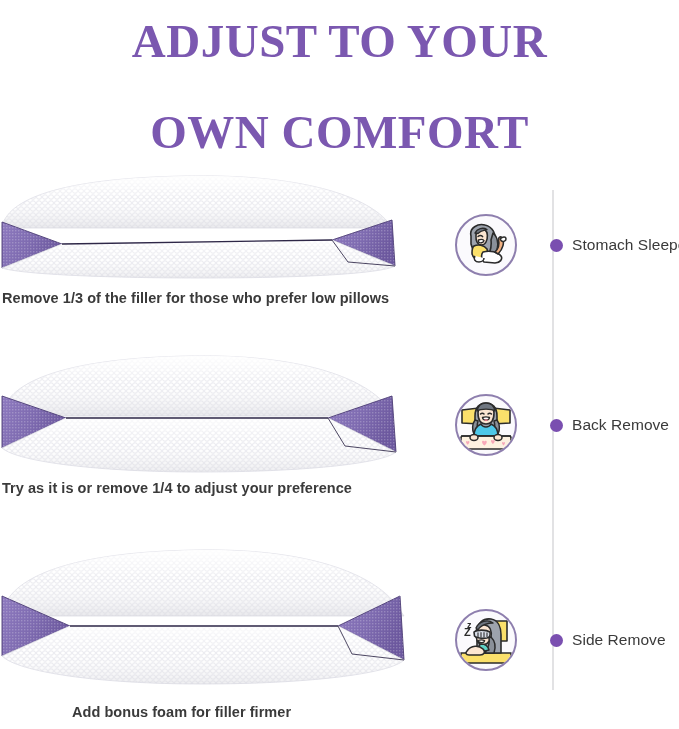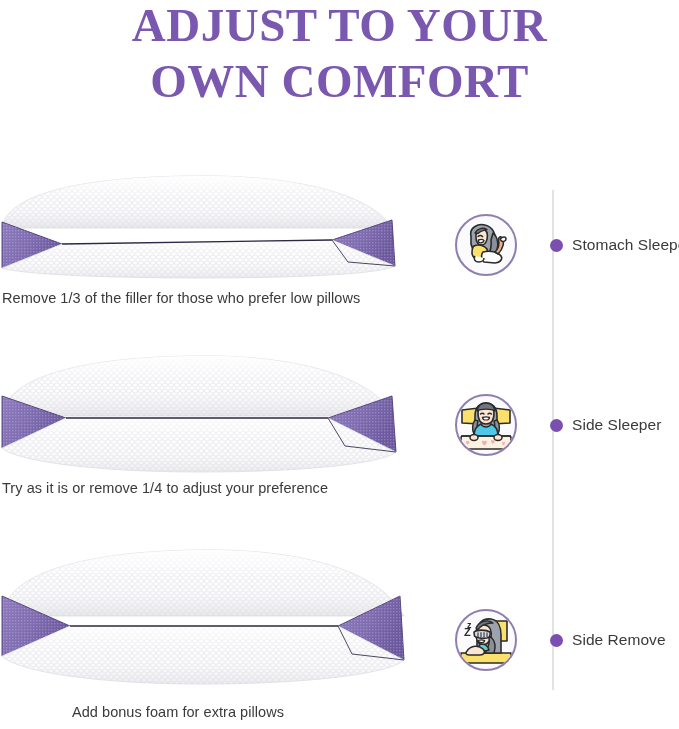--- a/index.html
+++ b/index.html
@@ -25,28 +25,29 @@
     text-align: center;
     user-select: none;
   }
   .title-line {
     font-family: "Liberation Serif", "DejaVu Serif", serif;
     font-weight: bold;
     color: #7B58B0;
     letter-spacing: 0.5px;
     line-height: 1.0;
   }
-  #title-line-1 { font-size: 47px; padding-top: 2px; }
-  #title-line-2 { font-size: 47px; padding-top: 9px; }
+  #title-line-1 { font-size: 47px; padding-top: 18px; }
+  #title-line-2 { font-size: 47px; padding-top: 9px; margin-top: 35px; }
 
   
   .pillow-row {
     position: absolute;
     left: 0;
     width: 440px;
+    font-weight: bold;
   }
   #row-1 { top: 170px; }
   #row-2 { top: 352px; }
   #row-3 { top: 548px; }
 
   .pillow-wrap {
     position: relative;
     width: 400px;
     margin-left: 0px;
   }
@@ -204,21 +205,21 @@
       <path d="M400,48 L404,112 L338,78 Z" fill="url(#gus1)" stroke="#4A3A73" stroke-width="0.9"></path>
       <path d="M400,48 L404,112 L338,78 Z" fill="url(#gmesh1)"></path>
 
       <path d="M2,108 L70,78 L338,78 L404,112 C390,126 306,136 202,136 C98,136 18,124 2,108 Z" fill="url(#mesh1)" stroke="#dcdce4" stroke-width="0.8"></path>
       <path d="M2,108 L70,78 L338,78 L404,112 C390,126 306,136 202,136 C98,136 18,124 2,108 Z" fill="url(#shade1)" opacity="0.8"></path>
 
       <path d="M70,78 L338,78" fill="none" stroke="#2E2747" stroke-width="1.6"></path>
       <path d="M338,78 L352,106 L404,112" fill="none" stroke="#2E2747" stroke-width="1.0" opacity="0.85"></path>
     </svg>
   </div>
-  <div class="caption" id="caption-3">Add bonus foam for extra pillows</div>
+  <div class="caption" id="caption-3">Add bonus foam for filler firmer</div>
 </div>
 
 <div id="timeline-line"></div>
 
 <div class="sleeper-item" id="sleeper-0">
   <div class="badge">
     <svg width="58" height="58" viewBox="0 0 58 58">
 
       <path d="M14,20 C12,12 21,7 28,9 C36,11 39,18 38,25 C37,33 33,38 28,40 C22,42 16,36 14,28 Z" fill="#9DA3AD" stroke="#2b2b2b" stroke-width="1.6" stroke-linejoin="round"></path>
 
@@ -278,21 +279,21 @@
       <ellipse cx="17" cy="41.5" rx="4" ry="3" fill="#FCE6D2" stroke="#2b2b2b" stroke-width="1.5"></ellipse>
       <ellipse cx="41" cy="41.5" rx="4" ry="3" fill="#FCE6D2" stroke="#2b2b2b" stroke-width="1.5"></ellipse>
 
       <path d="M25,46 C25,44.4 27,44.2 27.4,45.6 C27.8,44.2 29.8,44.4 29.8,46 C29.8,47.6 27.4,49.6 27.4,49.6 C27.4,49.6 25,47.6 25,46 Z" fill="#F7A8B8"></path>
       <path d="M34,45 C34,43.7 35.6,43.6 35.9,44.7 C36.2,43.6 37.8,43.7 37.8,45 C37.8,46.3 35.9,47.9 35.9,47.9 C35.9,47.9 34,46.3 34,45 Z" fill="#F7A8B8"></path>
       <path d="M9,46 C9,44.8 10.4,44.7 10.7,45.7 C11,44.7 12.4,44.8 12.4,46 C12.4,47.2 10.7,48.7 10.7,48.7 C10.7,48.7 9,47.2 9,46 Z" fill="#F7A8B8"></path>
       <path d="M45,47 C45,45.9 46.2,45.8 46.5,46.7 C46.8,45.8 48,45.9 48,47 C48,48.1 46.5,49.4 46.5,49.4 C46.5,49.4 45,48.1 45,47 Z" fill="#F7A8B8"></path>
     </svg>
   </div>
   <div class="dot"></div>
-  <div class="sleeper-label">Side Sleeper</div>
+  <div class="sleeper-label">Back Remove</div>
 </div>
 
 <div class="sleeper-item" id="sleeper-2">
   <div class="badge">
     <svg width="58" height="58" viewBox="0 0 58 58">
 
       <path d="M30,10 L50,10 L50,30 L30,30 Z" fill="#FBE06B" stroke="#2b2b2b" stroke-width="1.6" stroke-linejoin="round"></path>
 
       <path d="M4,42 L54,42 L54,52 L4,52 Z" fill="#FBE06B" stroke="#2b2b2b" stroke-width="1.6" stroke-linejoin="round"></path>
 

